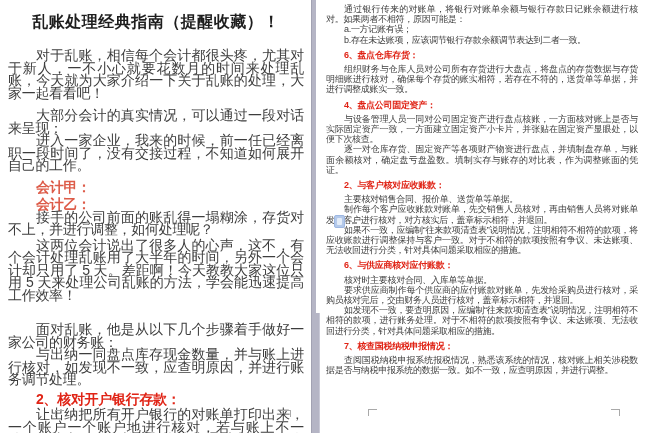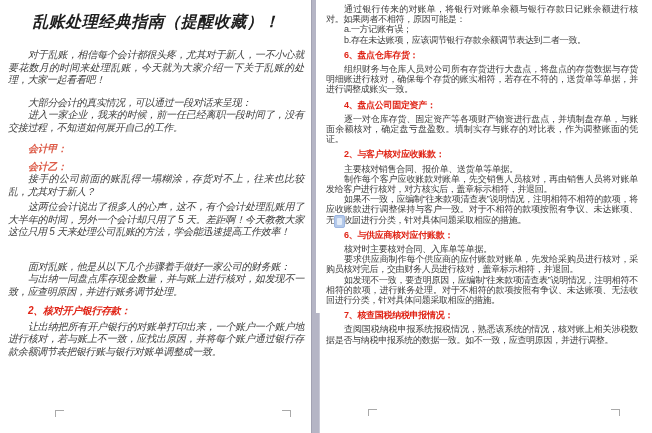--- a/index.html
+++ b/index.html
@@ -12,34 +12,34 @@
     color: #3d3d3d;
   }
   .gutter {
     position: absolute; left: 311px; top: 0; width: 9px; height: 433px;
     background: #b5b5c5;
     border-left: 1px solid #a2a2b2;
     border-right: 1px solid #c9c9d6;
     box-sizing: border-box;
   }
   .page { position: absolute; top: 0; background: #fff; box-sizing: border-box; }
-  .page-left  { left: 0;   width: 311px; height: 433px; padding: 8px 7px 0 8px; font-style: italic; }
+  .page-left  { left: 0;   width: 311px; height: 433px; padding: 8px 7px 0 8px; }
   .page-right { left: 316px; width: 332px; height: 313px; padding: 4px 10px 8px 10px; }
 
   .doc-title {
     margin: 2px 0 16px 0;
     font-size: 16px; line-height: 23px; font-weight: bold;
     color: #1e1e1e; text-align: center; letter-spacing: 0.5px;
     white-space: nowrap;
   }
   .page-left p, .page-right p {
     margin: 0; text-align: justify; word-break: break-all;
   }
   .page-left p {
-    font-size: 10px; line-height: 12.5px; letter-spacing: -0.3px;
+    font-size: 14px; line-height: 12.5px; letter-spacing: -0.3px;
   }
   .page-right p {
     font-size: 9px; line-height: 10.2px; letter-spacing: -0.3px;
   }
   .indent { text-indent: 2em; }
   .heading { color: #e02416; font-weight: bold; }
   .speaker { color: #dd5c49; font-weight: bold; }
 
   
   .lmt10 { margin-top: 10px !important; }
@@ -79,37 +79,38 @@
 
 <div class="screen">
 
   <div class="page page-left">
     <h1 class="doc-title">乱账处理经典指南（提醒收藏）！</h1>
     <p class="indent">对于乱账，相信每个会计都很头疼，尤其对于新人，一不小心就要花数月的时间来处理乱账，今天就为大家介绍一下关于乱账的处理，大家一起看看吧！</p>
     <p class="indent lmt10">大部分会计的真实情况，可以通过一段对话来呈现：</p>
     <p class="indent">进入一家企业，我来的时候，前一任已经离职一段时间了，没有交接过程，不知道如何展开自己的工作。</p>
     <p class="indent speaker lmt9">会计甲：</p>
     <p class="indent speaker lmt5">会计乙：</p>
-    <p class="indent">接手的公司前面的账乱得一塌糊涂，存货对不上，往来也比较乱，尤其对于新人？</p>
+    <p class="indent">接手的公司前面的账乱得一塌糊涂，存货对不上，并进行调整，如何处理呢？</p>
     <p class="indent lmt3">这两位会计说出了很多人的心声，这不，有个会计处理乱账用了大半年的时间，另外一个会计却只用了 5 天。差距啊！今天教教大家这位只用 5 天来处理公司乱账的方法，学会能迅速提高工作效率！</p>
     <p class="indent lmt22">面对乱账，他是从以下几个步骤着手做好一家公司的财务账：</p>
     <p class="indent">与出纳一同盘点库存现金数量，并与账上进行核对，如发现不一致，应查明原因，并进行账务调节处理。</p>
     <p class="indent heading lh2">2、核对开户银行存款：</p>
     <p class="indent">让出纳把所有开户银行的对账单打印出来，一个账户一个账户地进行核对，若与账上不一致，应找出原因，并将每个账户通过银行存款余额调节表把银行账与银行对账单调整成一致。</p>
   </div>
 
   <div class="gutter"></div>
 
   <div class="page page-right">
     <p class="indent">通过银行传来的对账单，将银行对账单余额与银行存款日记账余额进行核对。如果两者不相符，原因可能是：</p>
     <p class="indent">a.一方记账有误；</p>
     <p class="indent">b.存在未达账项，应该调节银行存款余额调节表达到二者一致。</p>
     <p class="indent heading rh">6、盘点仓库存货：</p>
     <p class="indent">组织财务与仓库人员对公司所有存货进行大盘点，将盘点的存货数据与存货明细账进行核对，确保每个存货的账实相符，若存在不符的，送货单等单据，并进行调整成账实一致。</p>
     <p class="indent heading rh">4、盘点公司固定资产：</p>
+    <p class="indent">与设备管理人员一同对公司固定资产进行盘点核账，一方面核对账上是否与实际固定资产一致，一方面建立固定资产小卡片，并张贴在固定资产显眼处，以便下次核查。</p>
     <p class="indent">逐一对仓库存货、固定资产等各项财产物资进行盘点，并填制盘存单，与账面余额核对，确定盘亏盘盈数。填制实存与账存的对比表，作为调整账面的凭证。</p>
     <p class="indent heading rh">2、与客户核对应收账款：</p>
     <p class="indent">主要核对销售合同、报价单、送货单等单据。</p>
     <p class="indent">制作每个客户应收账款对账单，先交销售人员核对，再由销售人员将对账单发给客户进行核对，对方核实后，盖章标示相符，并退回。</p>
     <p class="indent">如果不一致，应编制“往来款项清查表”说明情况，注明相符不相符的款项，将应收账款进行调整保持与客户一致。对于不相符的款项按照有争议、未达账项、无法收回进行分类，针对具体问题采取相应的措施。</p>
     <p class="indent heading rh">6、与供应商核对应付账款：</p>
     <p class="indent">核对时主要核对合同、入库单等单据。</p>
     <p class="indent">要求供应商制作每个供应商的应付账款对账单，先发给采购员进行核对，采购员核对完后，交由财务人员进行核对，盖章标示相符，并退回。</p>
     <p class="indent">如发现不一致，要查明原因，应编制“往来款项清查表”说明情况，注明相符不相符的款项，进行账务处理。对于不相符的款项按照有争议、未达账项、无法收回进行分类，针对具体问题采取相应的措施。</p>
     <p class="indent heading rh">7、核查国税纳税申报情况：</p>

